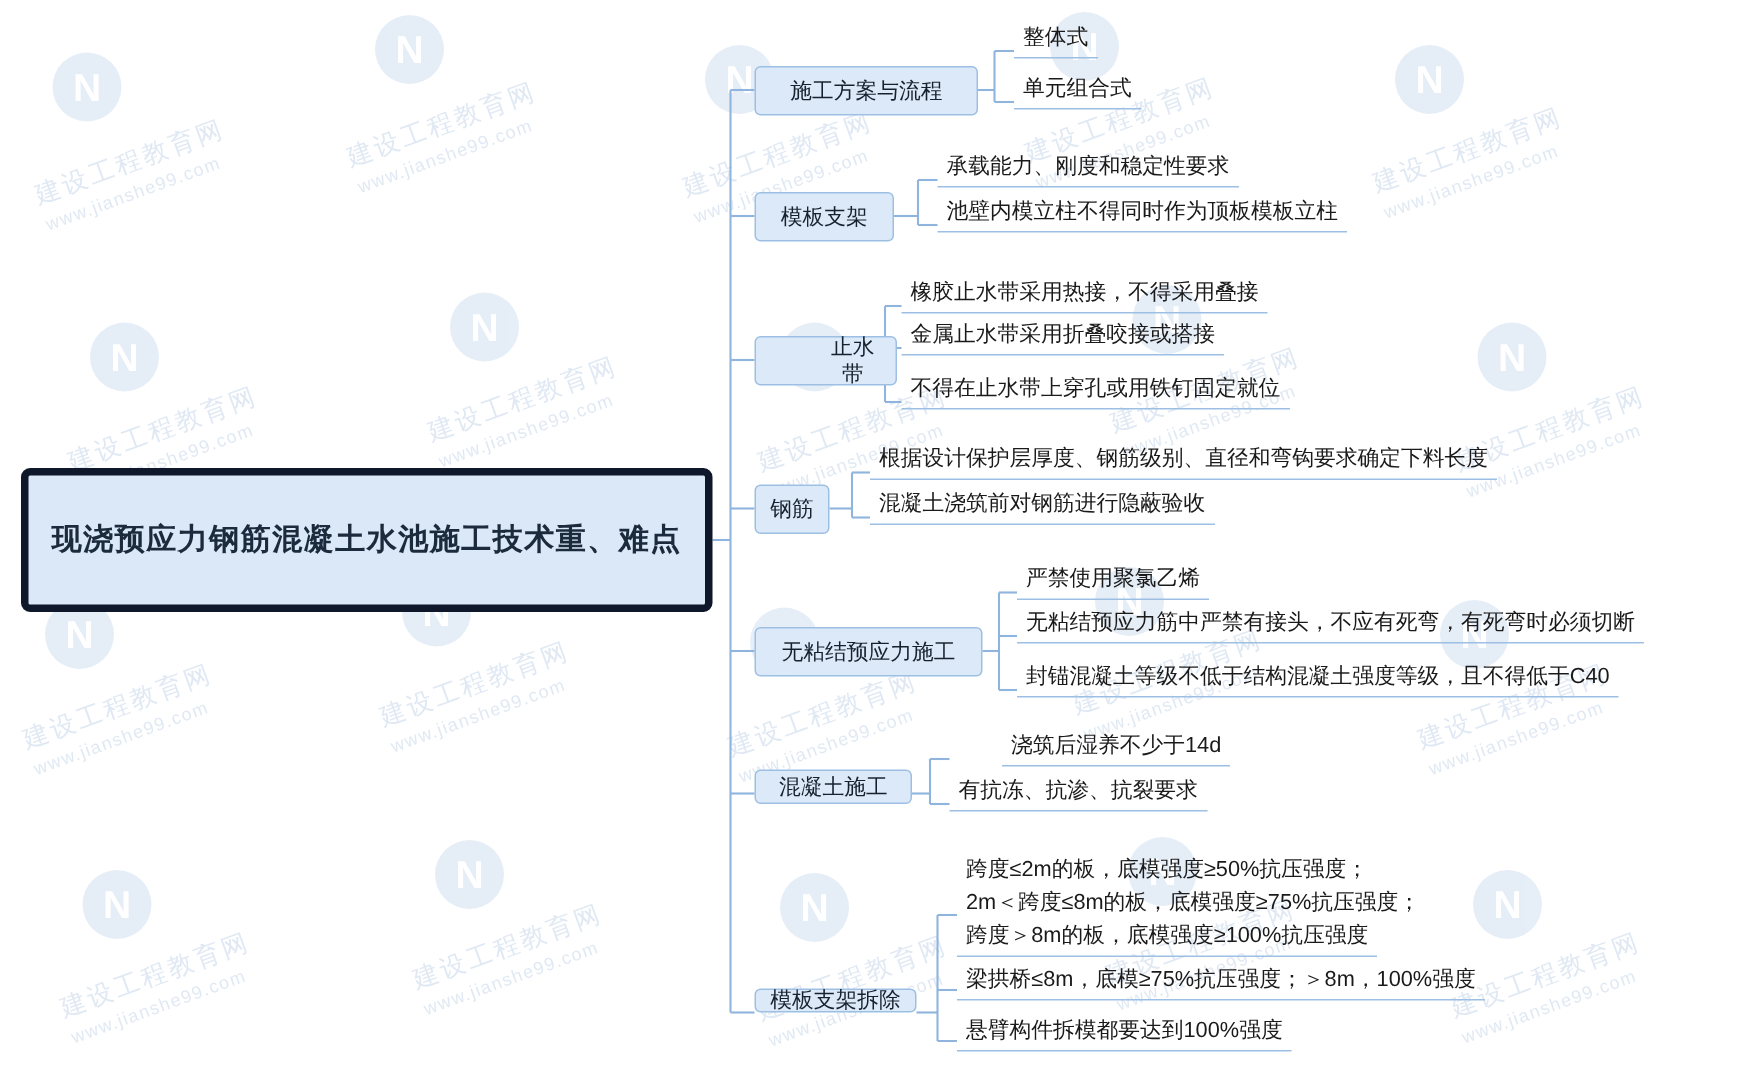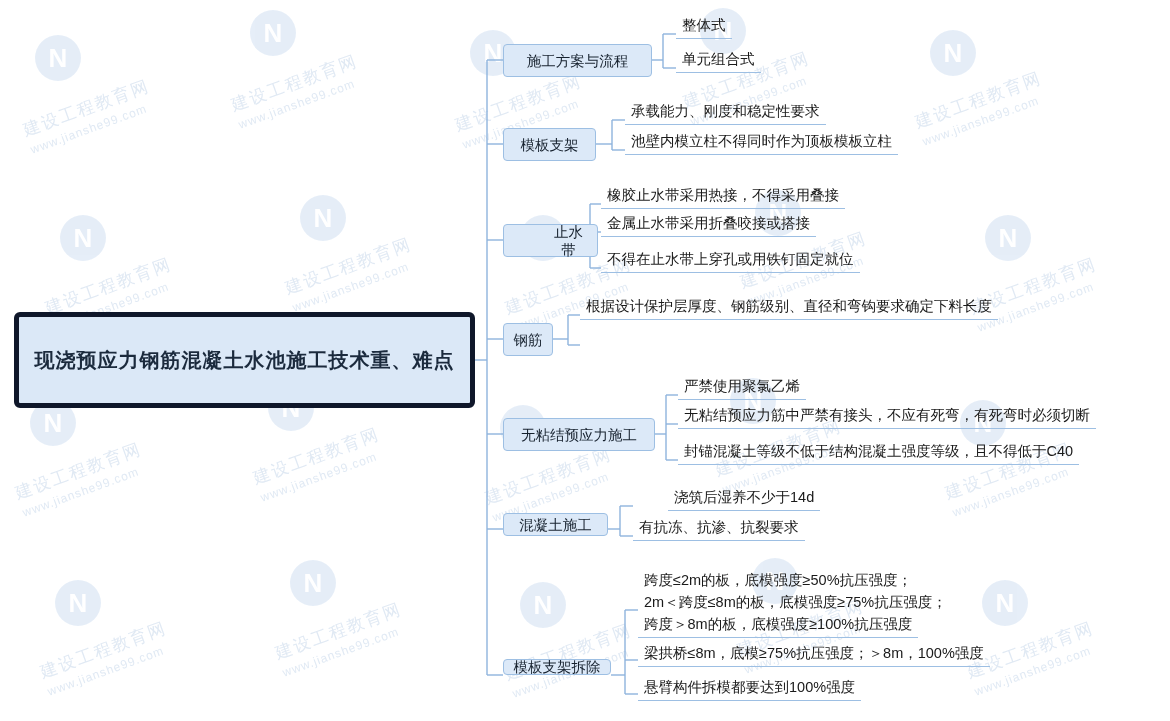--- a/index.html
+++ b/index.html
@@ -344,20 +344,23 @@
     <div class="node" style="left:601px; top:247px;">
       <span class="leaf">不得在止水带上穿孔或用铁钉固定就位</span>
     </div>
 
     <div class="node branch" style="left:503px; top:323px; width:50px; height:33px;">
       <span>钢筋</span>
     </div>
     <div class="node" style="left:580px; top:294px;">
       <span class="leaf">根据设计保护层厚度、钢筋级别、直径和弯钩要求确定下料长度</span>
     </div>
+    <div class="node" style="left:580px; top:324px;">
+      <span class="leaf">混凝土浇筑前对钢筋进行隐蔽验收</span>
+    </div>
 
     <div class="node branch" style="left:503px; top:418px; width:152px; height:33px;">
       <span>无粘结预应力施工</span>
     </div>
     <div class="node" style="left:678px; top:374px;">
       <span class="leaf">严禁使用聚氯乙烯</span>
     </div>
     <div class="node" style="left:678px; top:403px;">
       <span class="leaf">无粘结预应力筋中严禁有接头，不应有死弯，有死弯时必须切断</span>
     </div>

